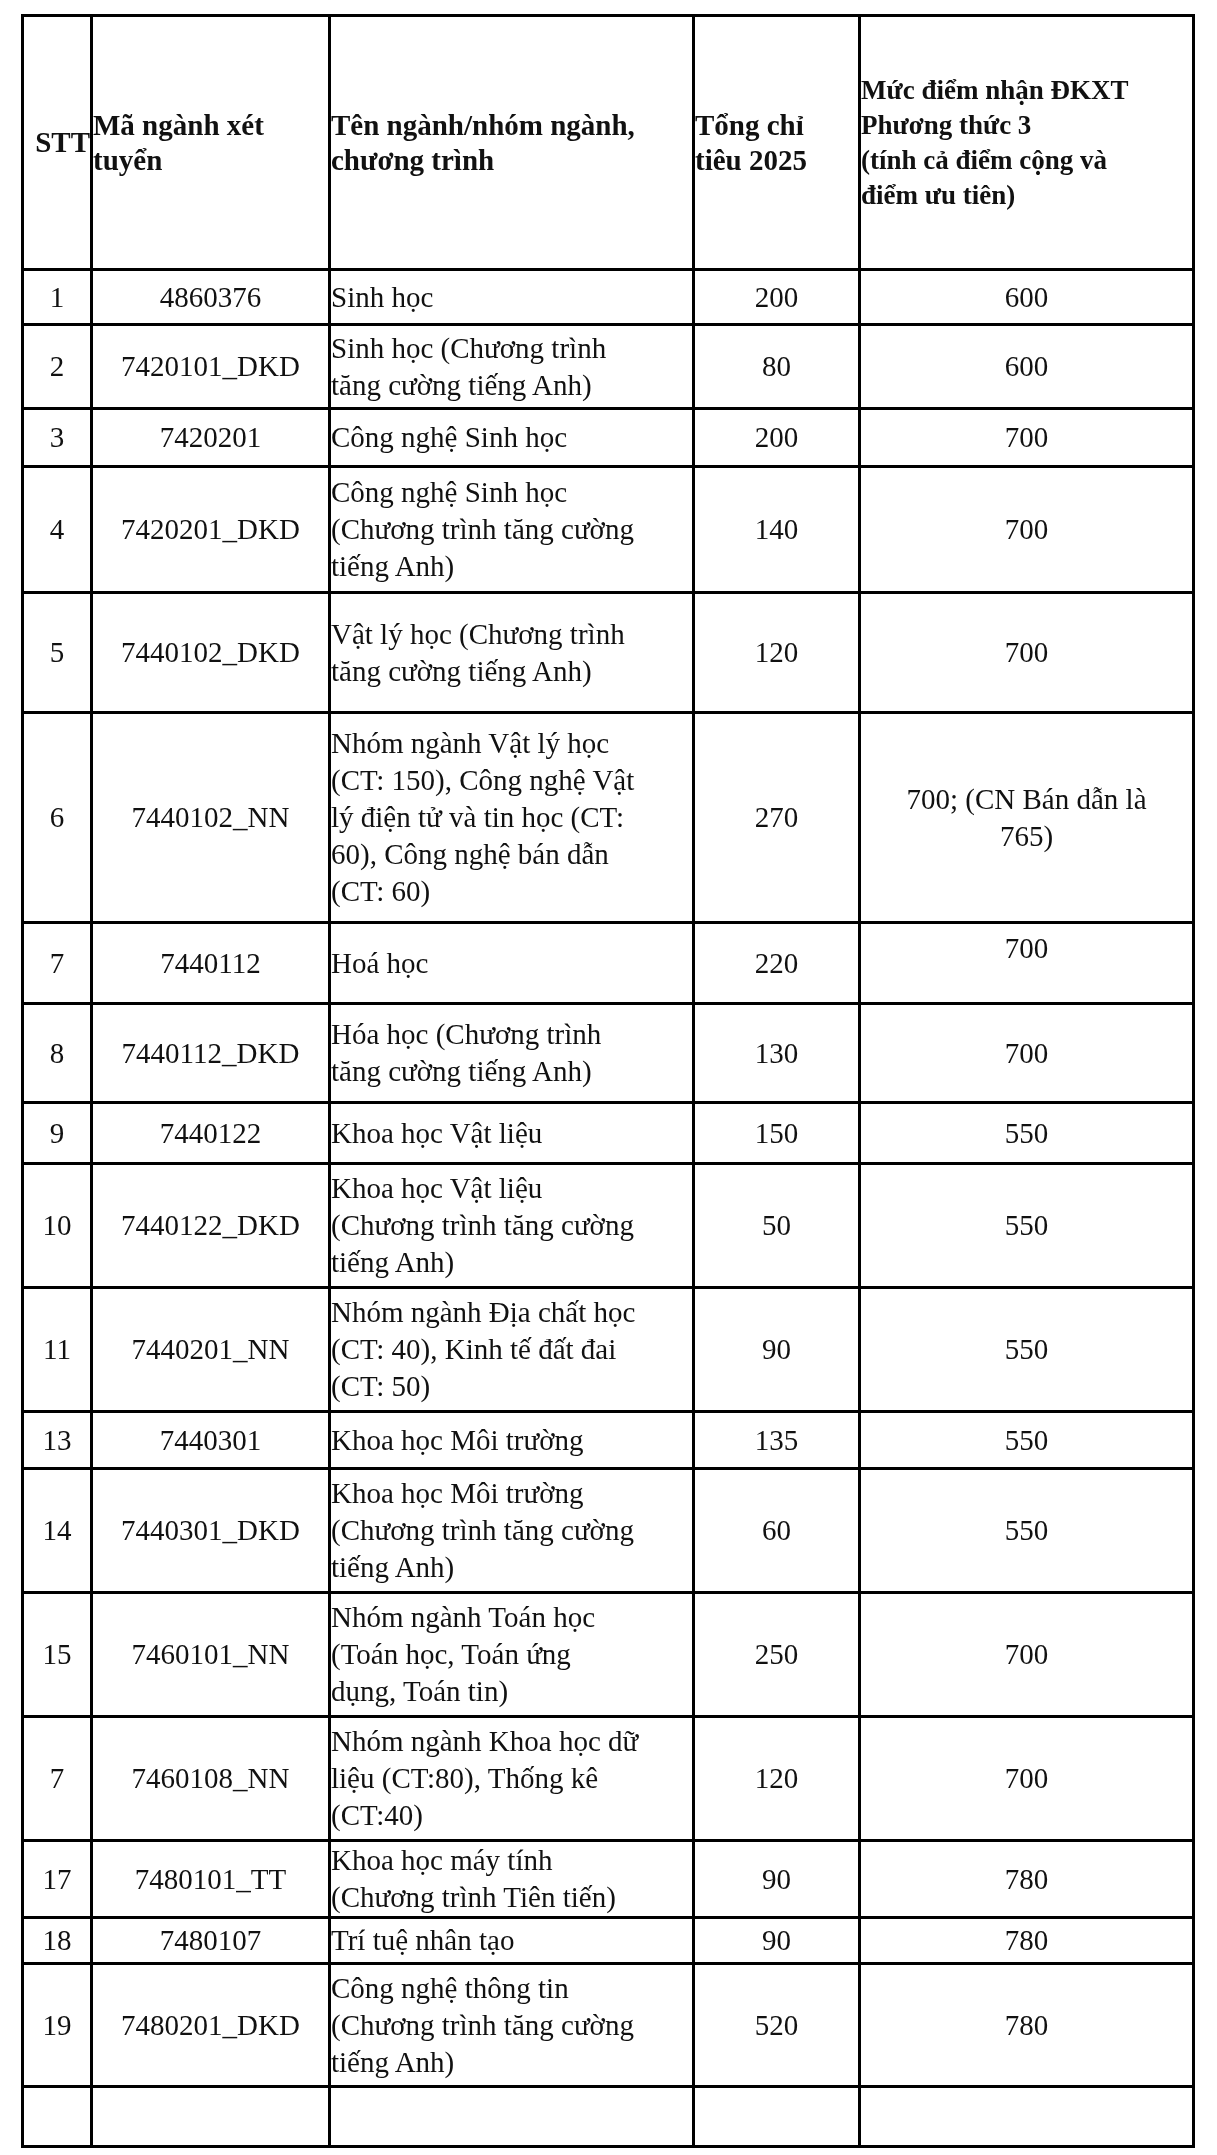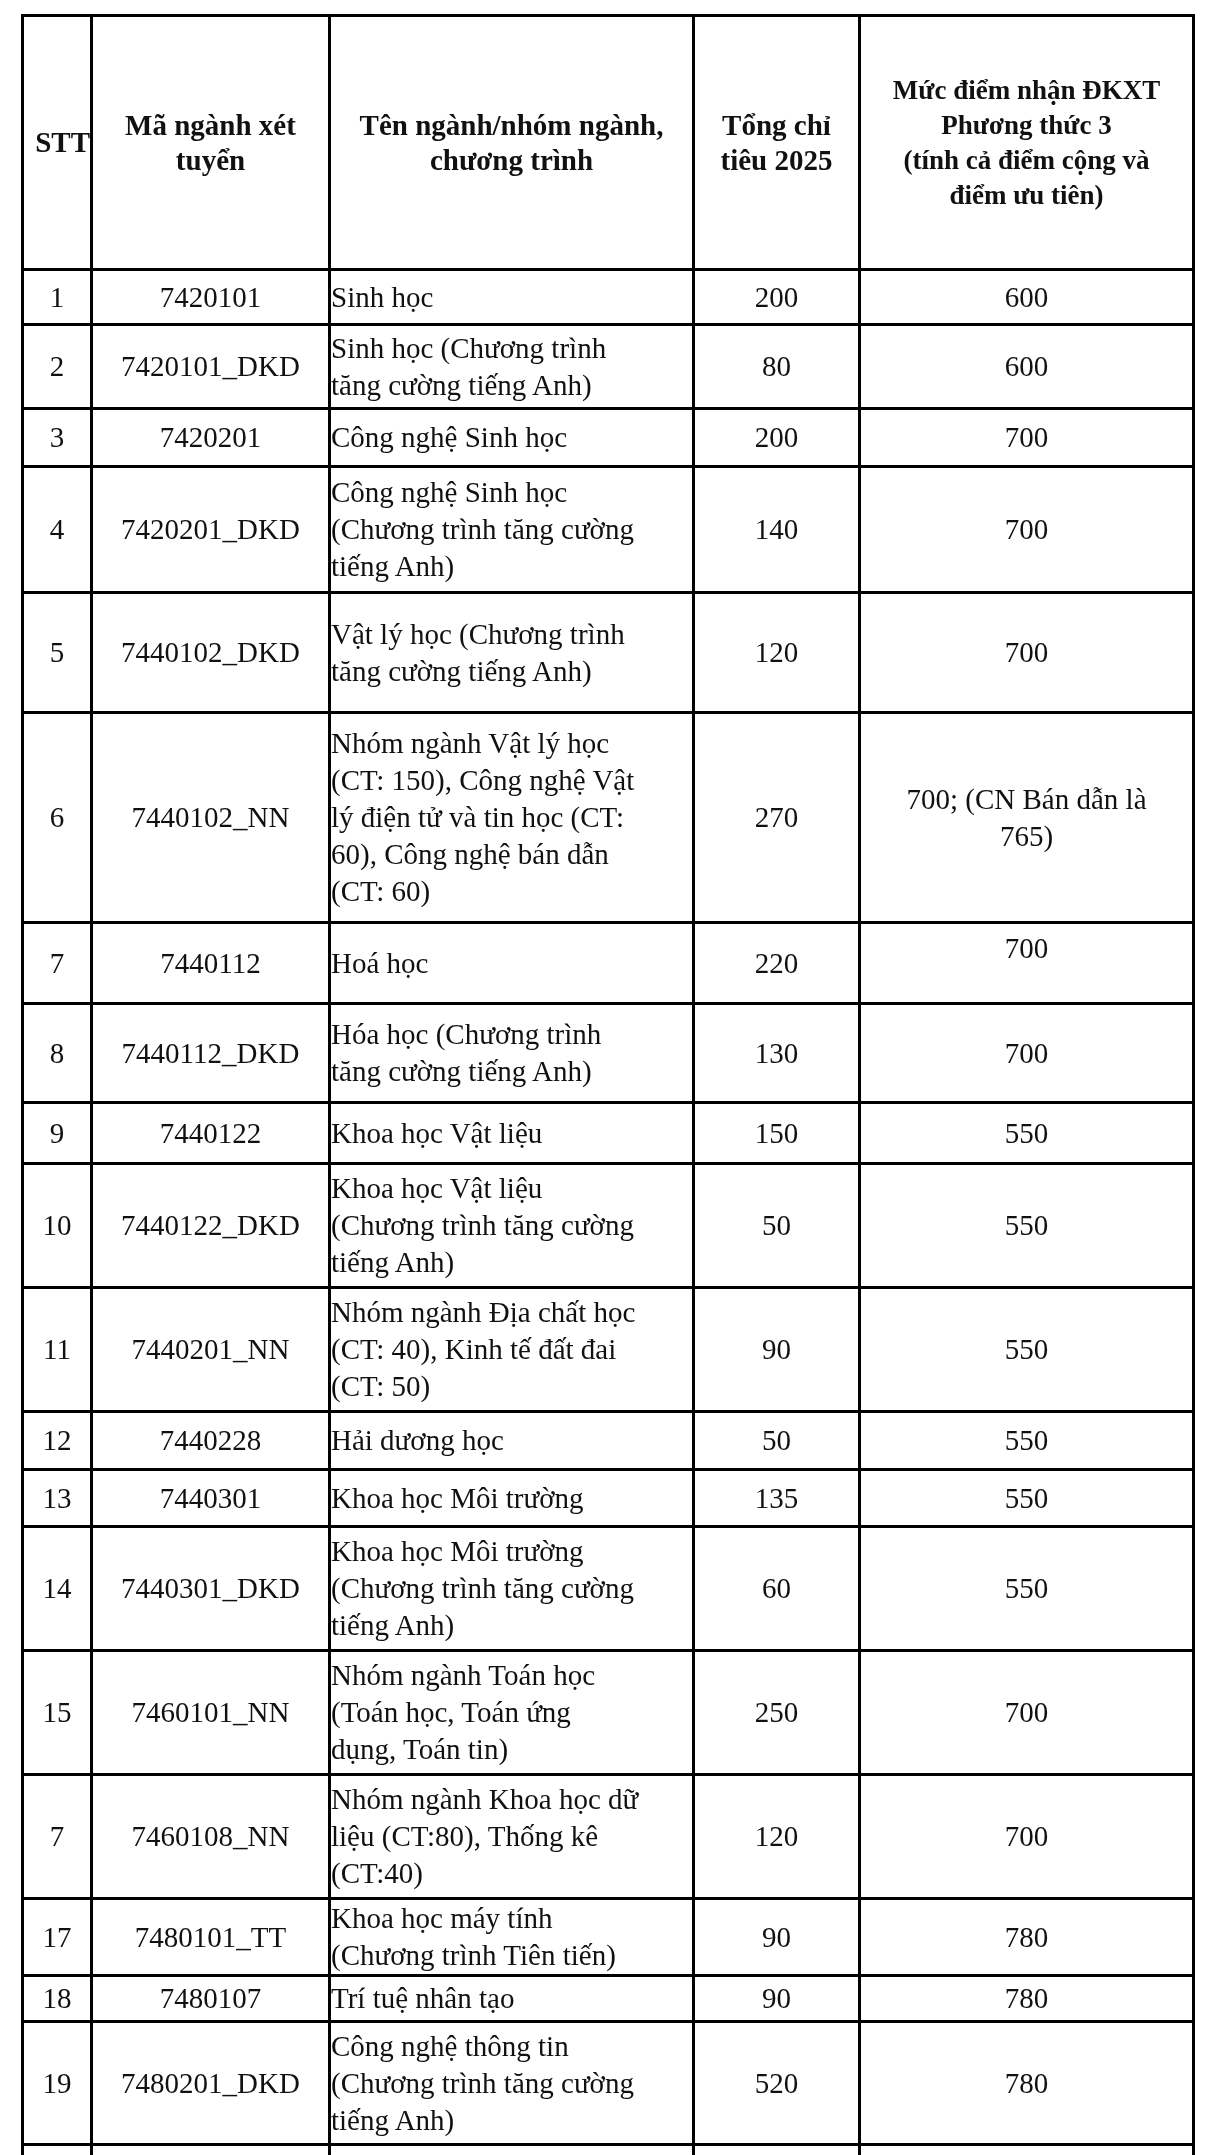--- a/index.html
+++ b/index.html
@@ -26,21 +26,21 @@
     table.admissions td, table.admissions th {
       border: 3px solid #000000;
       padding: 0;
       vertical-align: middle;
       overflow: hidden;
     }
     th {
       font-weight: bold;
       font-size: 29px;
       line-height: 35px;
-      text-align: center;
+      text-align: left;
     }
     th.col-stt { text-align: right; padding-left: 1px; }
     th.col-score { font-size: 27px; line-height: 35px; }
     td {
       font-size: 29px;
       line-height: 37px;
     }
     td.c-stt, td.c-code, td.c-quota, td.c-score { text-align: center; }
     td.c-name { text-align: left; padding-left: 2px; vertical-align: top; padding-top: 1px; }
     td.c-name.single { vertical-align: middle; padding-top: 0; }
@@ -69,21 +69,21 @@
 tiêu 2025</span></th>
       <th class="col-score"><span class="cell-text">Mức điểm nhận ĐKXT
 Phương thức 3
 (tính cả điểm cộng và
 điểm ưu tiên)</span></th>
     </tr>
   </thead>
   <tbody>
     <tr style="height:55px">
       <td class="c-stt"><span class="cell-text">1</span></td>
-      <td class="c-code"><span class="cell-text">7420101</span></td>
+      <td class="c-code"><span class="cell-text">4860376</span></td>
       <td class="c-name single"><span class="cell-text">Sinh học</span></td>
       <td class="c-quota"><span class="cell-text">200</span></td>
       <td class="c-score"><span class="cell-text">600</span></td>
     </tr>
     <tr style="height:84px">
       <td class="c-stt"><span class="cell-text">2</span></td>
       <td class="c-code"><span class="cell-text">7420101_DKD</span></td>
       <td class="c-name"><span class="cell-text">Sinh học (Chương trình
 tăng cường tiếng Anh)</span></td>
       <td class="c-quota"><span class="cell-text">80</span></td>
@@ -158,27 +158,20 @@
     </tr>
     <tr style="height:124px">
       <td class="c-stt"><span class="cell-text">11</span></td>
       <td class="c-code"><span class="cell-text">7440201_NN</span></td>
       <td class="c-name"><span class="cell-text">Nhóm ngành Địa chất học
 (CT: 40), Kinh tế đất đai
 (CT: 50)</span></td>
       <td class="c-quota"><span class="cell-text">90</span></td>
       <td class="c-score"><span class="cell-text">550</span></td>
     </tr>
-    <tr style="height:58px">
-      <td class="c-stt"><span class="cell-text">12</span></td>
-      <td class="c-code"><span class="cell-text">7440228</span></td>
-      <td class="c-name single"><span class="cell-text">Hải dương học</span></td>
-      <td class="c-quota"><span class="cell-text">50</span></td>
-      <td class="c-score"><span class="cell-text">550</span></td>
-    </tr>
     <tr style="height:57px">
       <td class="c-stt"><span class="cell-text">13</span></td>
       <td class="c-code"><span class="cell-text">7440301</span></td>
       <td class="c-name single"><span class="cell-text">Khoa học Môi trường</span></td>
       <td class="c-quota"><span class="cell-text">135</span></td>
       <td class="c-score"><span class="cell-text">550</span></td>
     </tr>
     <tr style="height:124px">
       <td class="c-stt"><span class="cell-text">14</span></td>
       <td class="c-code"><span class="cell-text">7440301_DKD</span></td>

